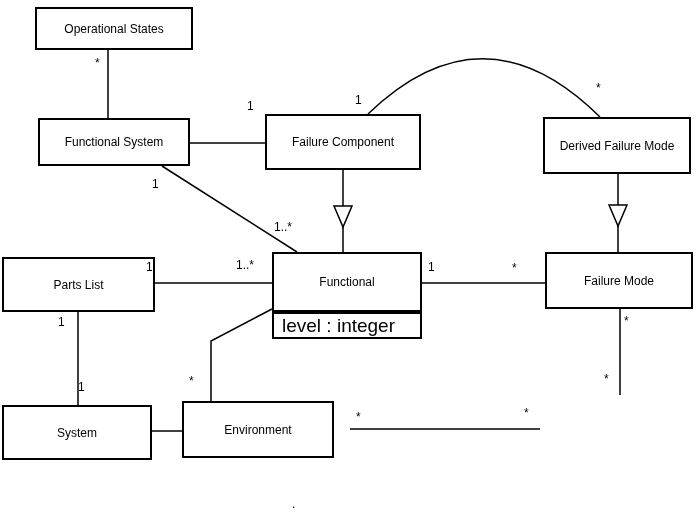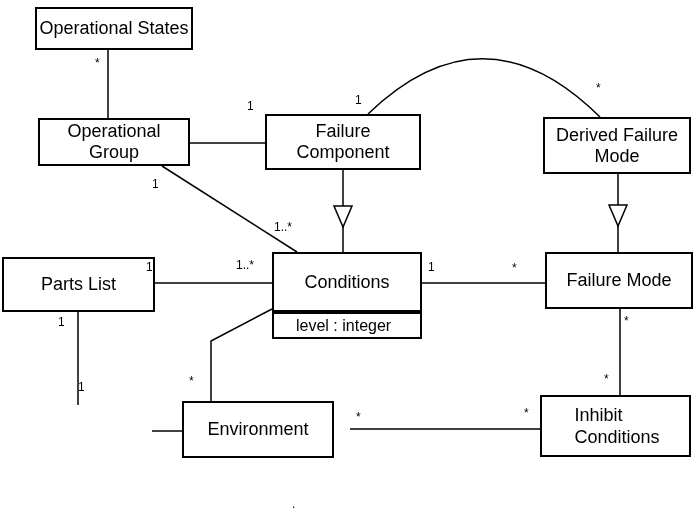--- a/index.html
+++ b/index.html
@@ -4,23 +4,23 @@
 <style>
   html,body { margin:0; padding:0; background:#ffffff; }
   .canvas {
     position:relative; width:700px; height:516px; background:#ffffff;
     font-family:"Liberation Sans", sans-serif; color:#000; overflow:hidden;
   }
   .canvas svg { position:absolute; left:0; top:0; }
   .node {
     position:absolute; box-sizing:border-box; background:#ffffff;
     border:2px solid #000; display:flex; align-items:center; justify-content:center;
-    font-size:18px; text-align:center;
+    font-size:12px; text-align:center;
   }
-  .node.attr { justify-content:flex-start; padding-left:22px; font-size:16px; }
+  .node.attr { justify-content:flex-start; padding-left:8px; font-size:19px; }
   .node.wrap .lbl { display:block; width:82px; text-align:left; line-height:1.25; }
   .mult { position:absolute; font-size:12px; line-height:1; }
 </style>
 </head>
 <body>
 
 <div class="canvas">
 
   <svg width="700" height="516" viewBox="0 0 700 516">
     <g stroke="#000" stroke-width="1.5" fill="none">
@@ -56,54 +56,54 @@
       <polygon points="334,206 352,206 343,227"></polygon>
       <polygon points="609,205 627,205 618,226"></polygon>
     </g>
   </svg>
 
   <div class="node" style="left:35px;top:7px;width:158px;height:43px">
     <span class="lbl">Operational States</span>
   </div>
 
   <div class="node" style="left:38px;top:118px;width:152px;height:48px">
-    <span class="lbl">Operational Group</span>
+    <span class="lbl">Functional System</span>
   </div>
 
   <div class="node" style="left:265px;top:114px;width:156px;height:56px">
     <span class="lbl">Failure Component</span>
   </div>
 
   <div class="node" style="left:2px;top:257px;width:153px;height:55px">
     <span class="lbl">Parts List</span>
   </div>
 
   <div class="node" style="left:543px;top:117px;width:148px;height:57px">
     <span class="lbl">Derived Failure Mode</span>
   </div>
 
   <div class="node" style="left:272px;top:252px;width:150px;height:60px">
-    <span class="lbl">Conditions</span>
+    <span class="lbl">Functional</span>
   </div>
   <div class="node attr" style="left:272px;top:312px;width:150px;height:27px">
     <span class="lbl">level : integer</span>
   </div>
 
   <div class="node" style="left:545px;top:252px;width:148px;height:57px">
     <span class="lbl">Failure Mode</span>
   </div>
 
+  <div class="node" style="left:2px;top:405px;width:150px;height:55px">
+    <span class="lbl">System</span>
+  </div>
 
   <div class="node" style="left:182px;top:401px;width:152px;height:57px">
     <span class="lbl">Environment</span>
   </div>
 
-  <div class="node wrap" style="left:540px;top:395px;width:151px;height:62px">
-    <span class="lbl">Inhibit Conditions</span>
-  </div>
 
   <span class="mult" style="left:95px;top:57px">*</span>
   <span class="mult" style="left:247px;top:100px">1</span>
   <span class="mult" style="left:355px;top:94px">1</span>
   <span class="mult" style="left:596px;top:82px">*</span>
   <span class="mult" style="left:152px;top:178px">1</span>
   <span class="mult" style="left:274px;top:221px">1..*</span>
   <span class="mult" style="left:146px;top:261px">1</span>
   <span class="mult" style="left:236px;top:259px">1..*</span>
   <span class="mult" style="left:428px;top:261px">1</span>

